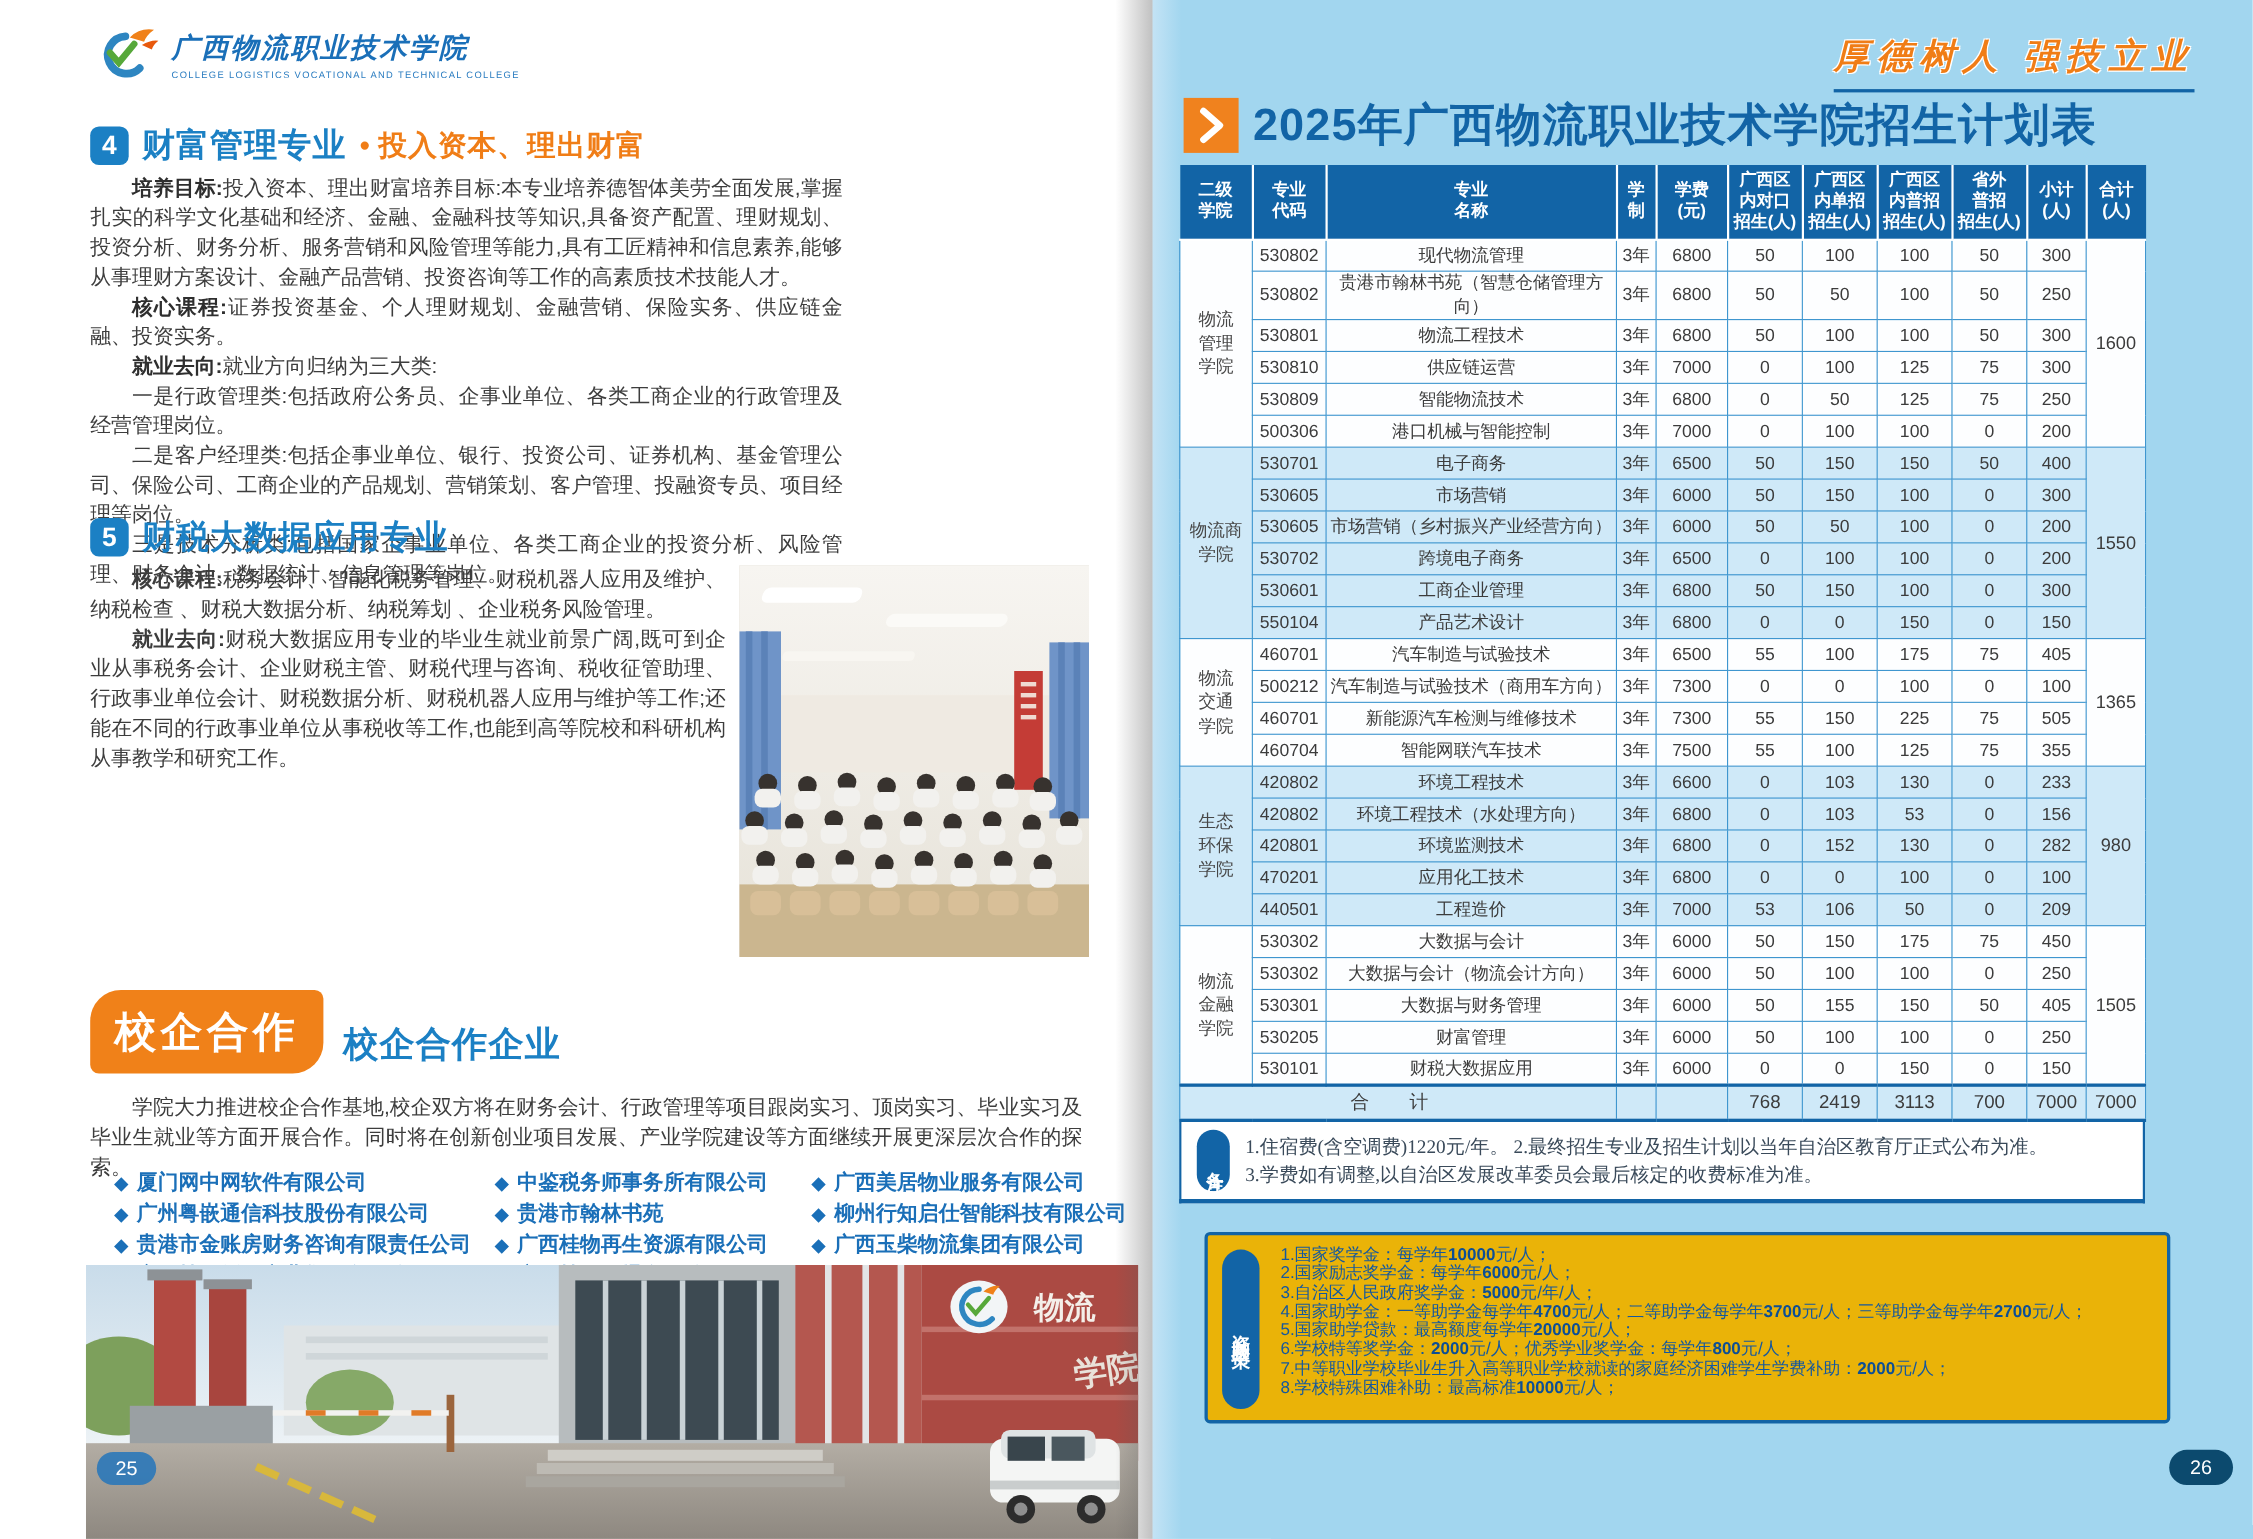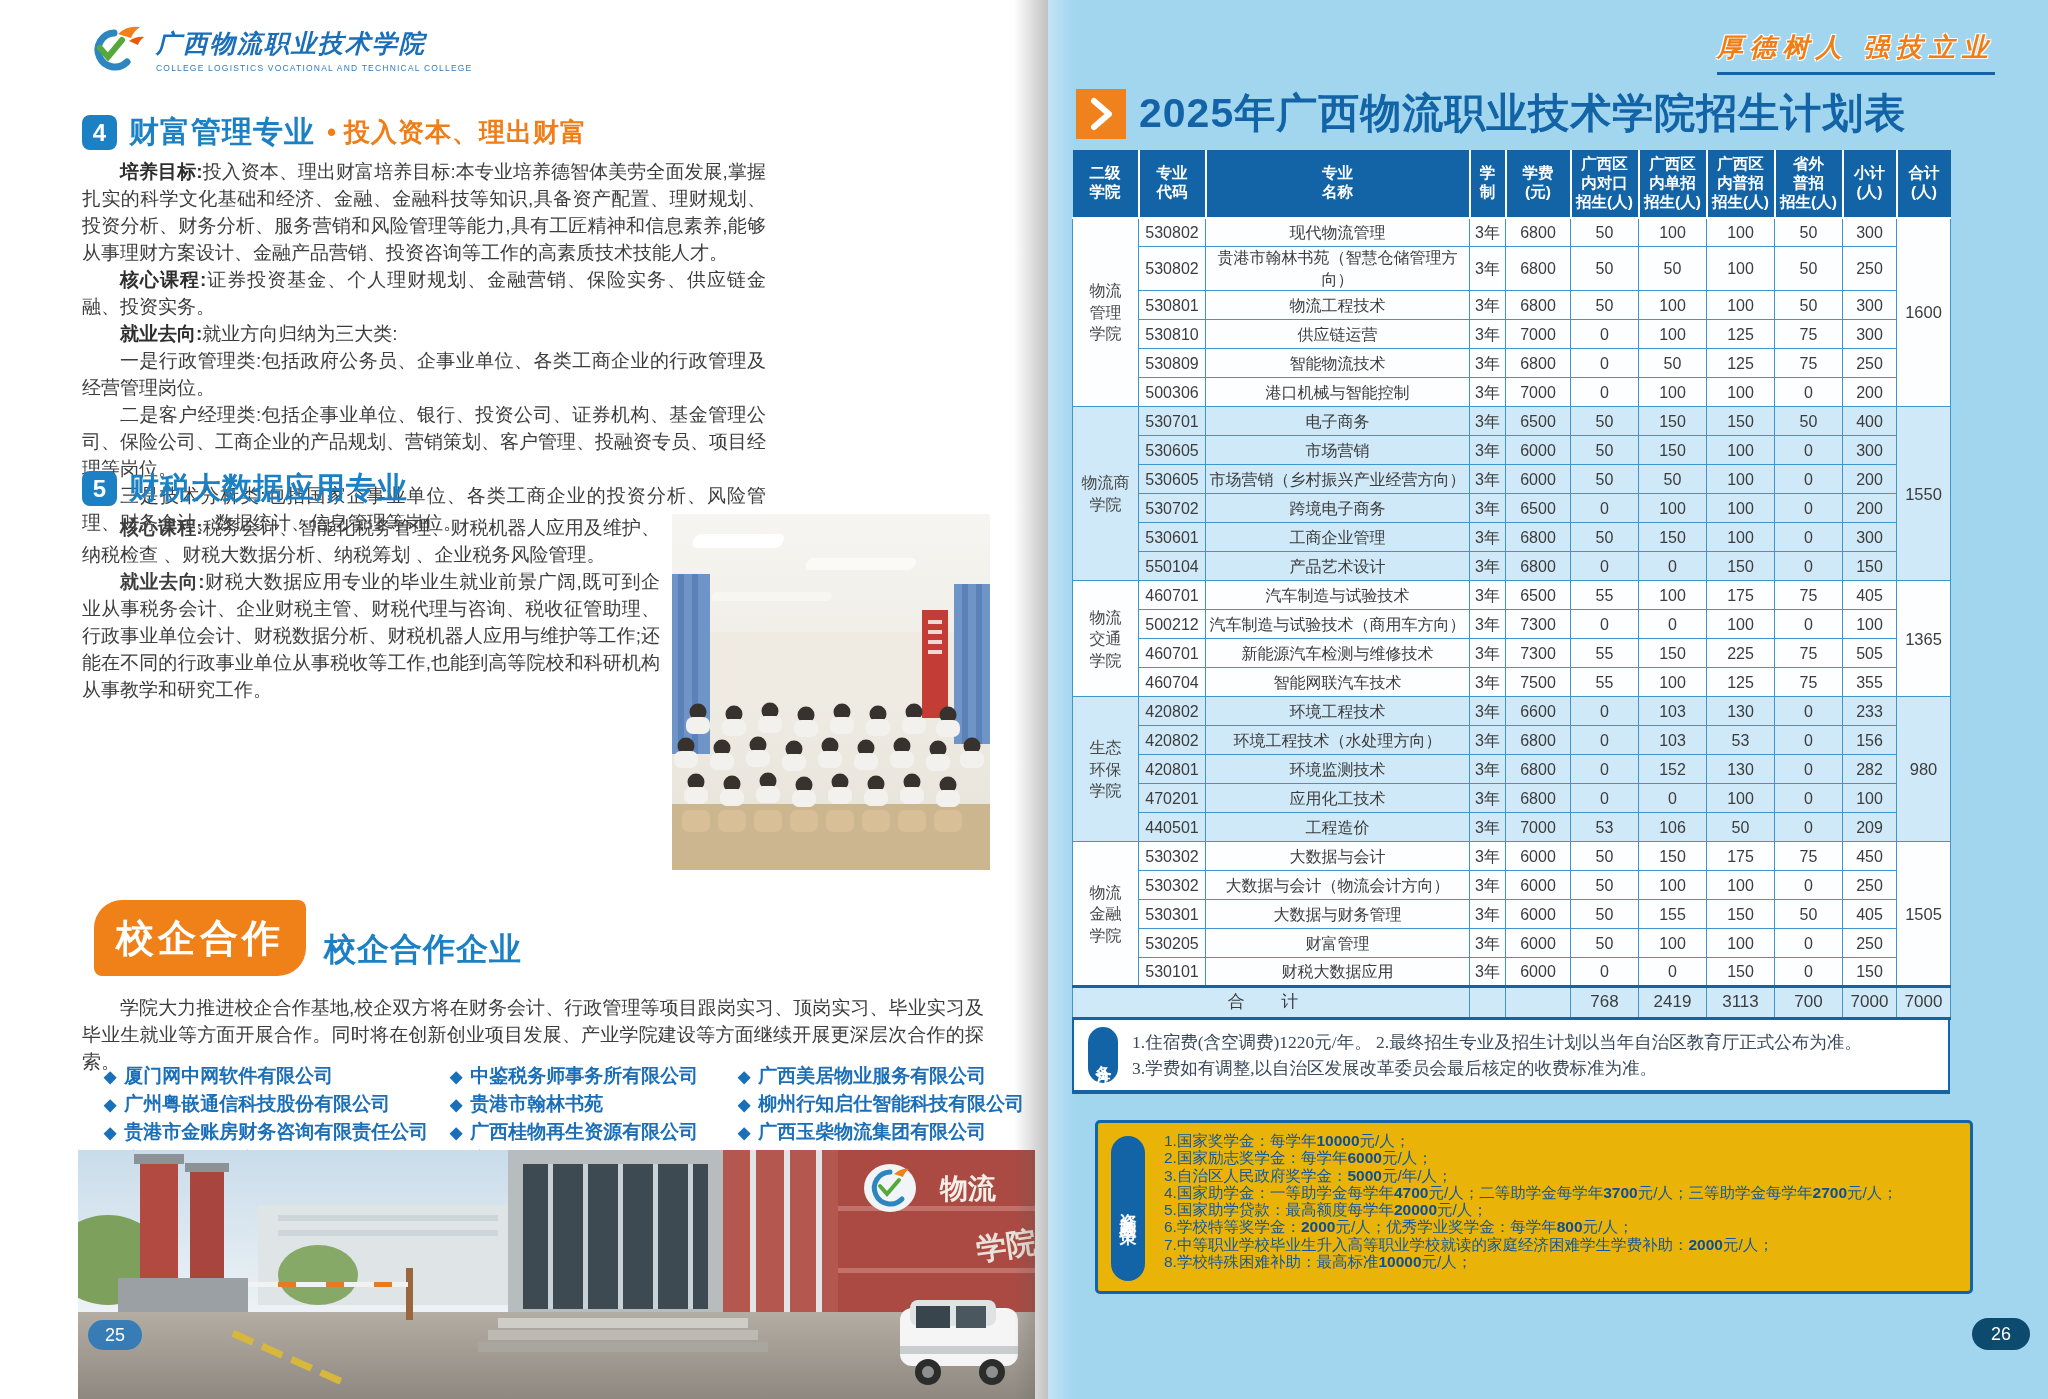--- a/index.html
+++ b/index.html
@@ -32,42 +32,42 @@
   .body-text b { color:#2e2e2e; }
 
   .sec5-row { position:absolute; left:82px; top:514px; width:908px; display:flex; }
   .sec5-text { width:578px; font-size:19px; line-height:27px; color:#3d3d3d; text-align:justify; }
   .sec5-text p { text-indent:2em; }
   .classroom-photo { width:318px; height:356px; margin-left:12px; overflow:hidden; background:#e8e4dc; flex:none; }
 
   .coop-banner-row { position:absolute; left:82px; top:900px; display:flex; align-items:flex-end; }
   .coop-banner { width:212px; height:76px; background:#f08119; color:#fff;
     border-radius:28px 8px 28px 8px; font-size:38px; font-weight:bold; letter-spacing:4px;
-    display:flex; align-items:center; justify-content:center;margin-left:12px; }
+    display:flex; align-items:center; justify-content:center; }
   .coop-title { font-size:32px; font-weight:bold; color:#1b80c4; margin-left:18px; margin-bottom:4px; letter-spacing:1px; }
 
   .companies { position:absolute; left:104px; top:1062px; display:flex; }
   .company-col { display:flex; flex-direction:column; }
   .company-col:nth-child(1){ width:346px;font-family:Liberation Serif, serif; }
   .company-col:nth-child(2){ width:288px; }
   .company-item { font-size:19px; font-weight:bold; color:#1a6fb8; line-height:27px; white-space:nowrap; }
   .company-item .bullet { color:#1a6fb8; margin-right:8px; font-size:16px; }
 
   .campus-photo { position:absolute; left:78px; top:1150px; width:957px; height:249px; overflow:hidden; }
 
   .page-badge { position:absolute; color:#fff; font-size:18px; display:flex; align-items:center; justify-content:center; }
   .badge-25 { left:88px; top:1320px; width:54px; height:30px; border-radius:15px; background:rgba(40,118,185,0.88); }
   .badge-26 { left:924px; top:1318px; width:58px; height:32px; border-radius:16px; background:#0c4a6e; }
 
   
   .right-page { position:absolute; left:1048px; top:0; width:1000px; height:1399px; background:#a2d6ef; }
   .right-page::before { content:""; position:absolute; left:0; top:0; width:26px; height:100%;
     background:linear-gradient(to right,#c3e3f5,rgba(162,214,239,0)); }
 
-  .slogan { position:absolute; right:53px; top:30px; font-size:26px; font-weight:bold; color:#f07d16;
+  .slogan { position:absolute; right:53px; top:30px; font-size:32px; font-weight:bold; color:#f07d16;
     letter-spacing:7px; font-style:italic; padding-bottom:7px; border-bottom:3px solid #1264a6;
     text-shadow:1px 1px 0 #fff,-1px -1px 0 #fff,1px -1px 0 #fff,-1px 1px 0 #fff; }
 
   .title-row { position:absolute; left:28px; top:86px; display:flex; align-items:center; }
   .chevron-box { width:50px; height:50px; background:#f0821e; display:flex; align-items:center; justify-content:center; flex:none; }
   .table-title { font-size:41px; font-weight:bold; color:#1264a6; margin-left:13px; letter-spacing:1px; white-space:nowrap; }
 
   .table-block { position:absolute; left:24px; top:150px; width:878px; }
   table.sched { border-collapse:collapse; width:878px; table-layout:fixed; }
   .sched th { background:#1264a6; color:#ffffff; font-weight:bold; font-size:15.5px; line-height:1.22;

